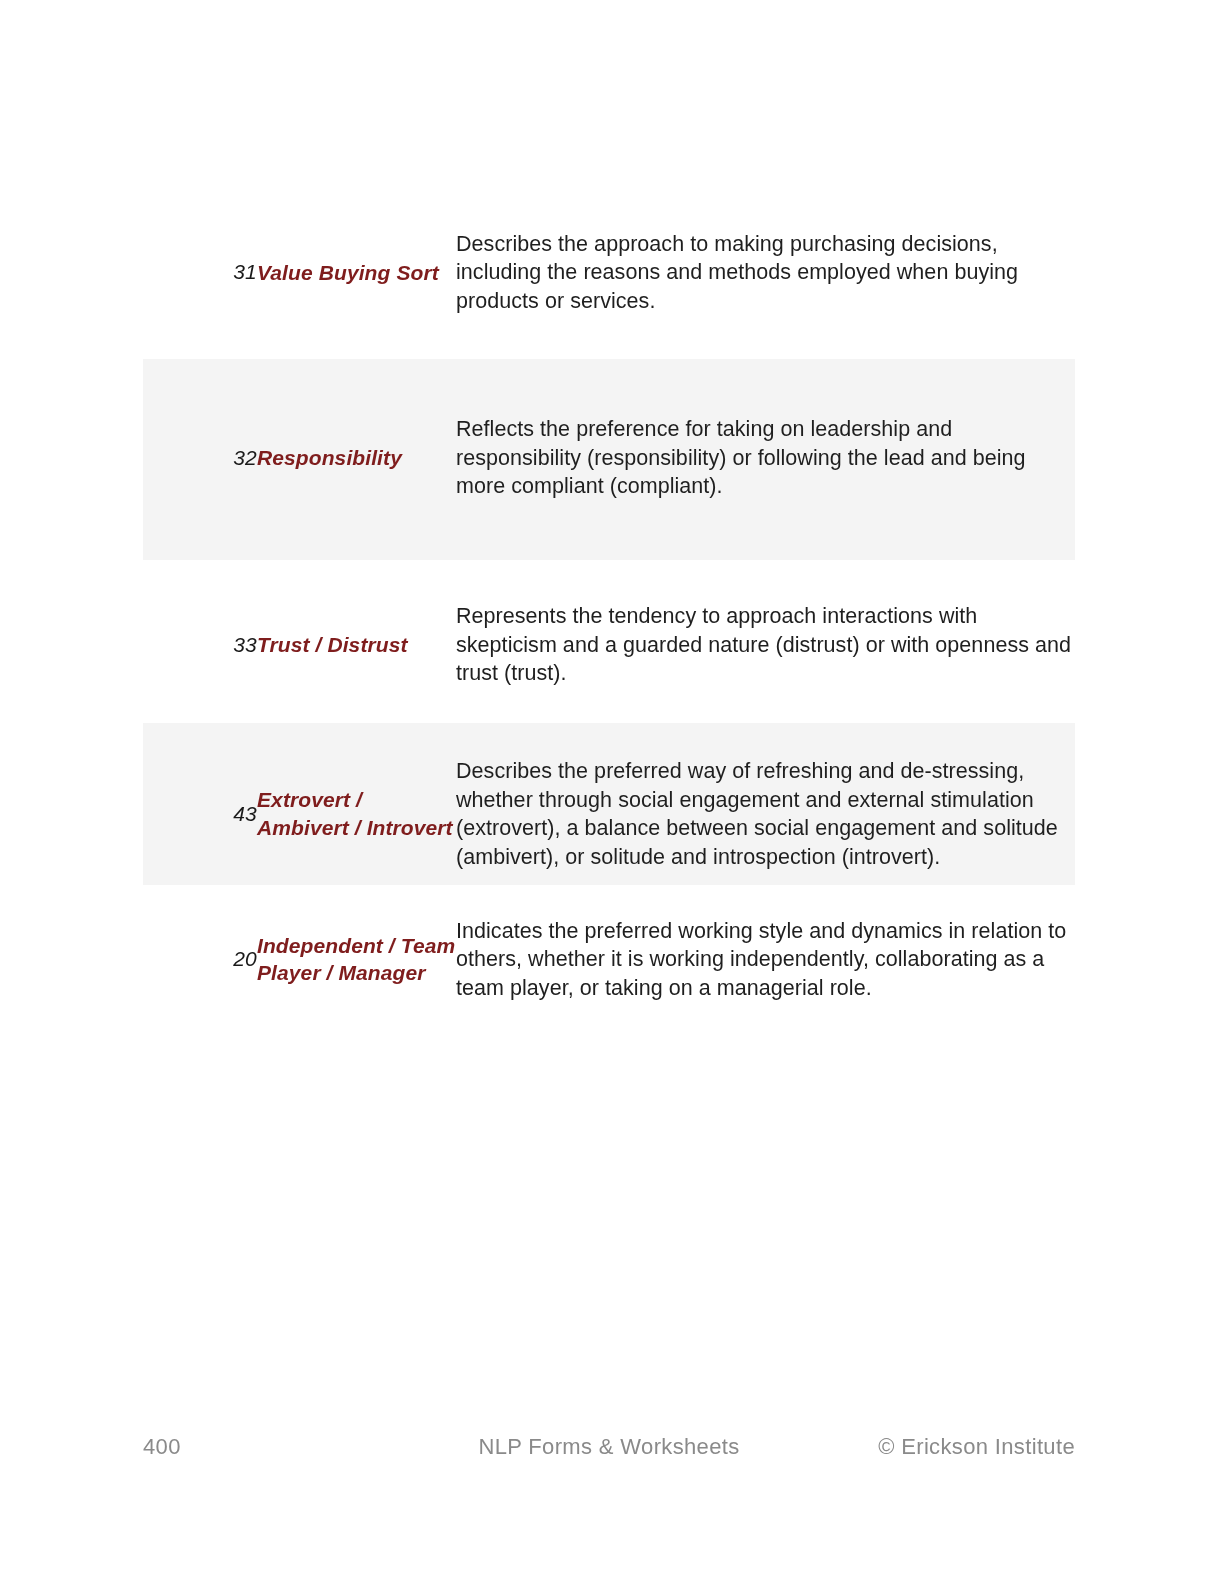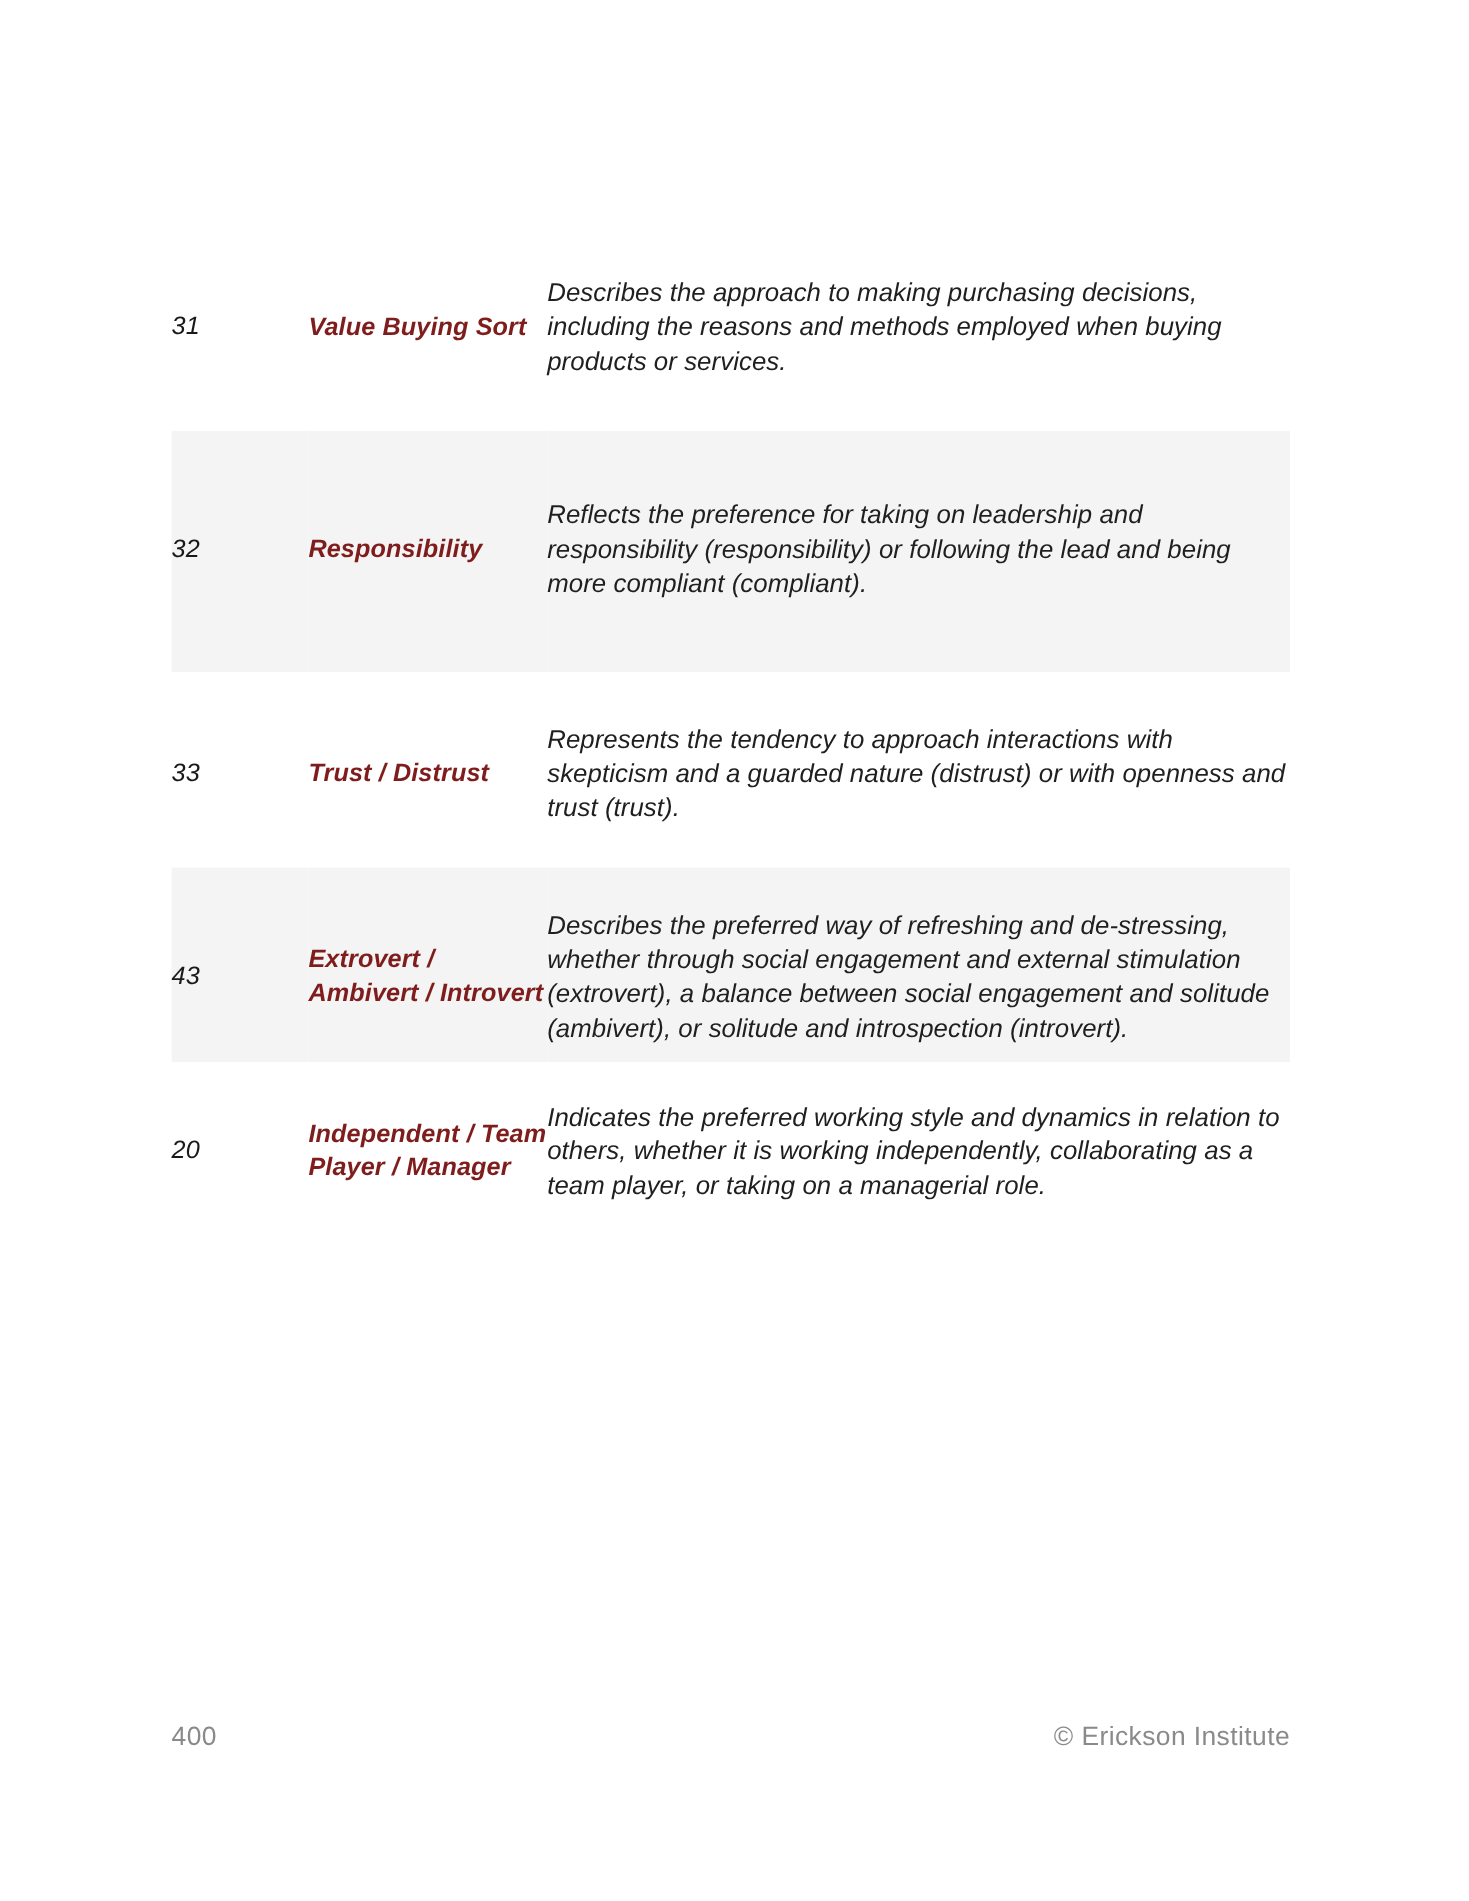--- a/index.html
+++ b/index.html
@@ -56,35 +56,35 @@
   col.c-desc { width: 619px; }
 
   .cell-num {
     font-style: italic;
     font-weight: 400;
     font-size: 21px;
     line-height: 1.25;
     color: #1a1a1a;
     padding-left: 45px;
     letter-spacing: 0.2px;
+    text-align: right;
   }
 
   .cell-name {
     font-style: italic;
     font-weight: 700;
     font-size: 21px;
     line-height: 1.32;
     color: #7f1d1d;
     padding-left: 0px;
     padding-right: 14px;
     letter-spacing: 0.1px;
   }
 
   .cell-desc {
-    font-style: italic;
     font-weight: 400;
     font-size: 21.5px;
     line-height: 1.32;
     color: #1f1f1f;
     padding-right: 30px;
     letter-spacing: 0.05px;
   }
 
   
   .pad-31 td { padding-top: 20px;  padding-bottom: 44px; }
@@ -161,16 +161,17 @@
         <td class="cell-name">Independent / Team Player / Manager</td>
         <td class="cell-desc">Indicates the preferred working style and dynamics in relation to others, whether it is working independently, collaborating as a team player, or taking on a managerial role.</td>
       </tr>
 
 
     </tbody>
   </table>
 
   <div class="footer">
     <span class="footer-page-number">400</span>
+    <span class="footer-center">NLP Forms &amp; Worksheets</span>
     <span class="footer-copyright">© Erickson Institute</span>
   </div>
 
 </div>
 
 </body></html>

